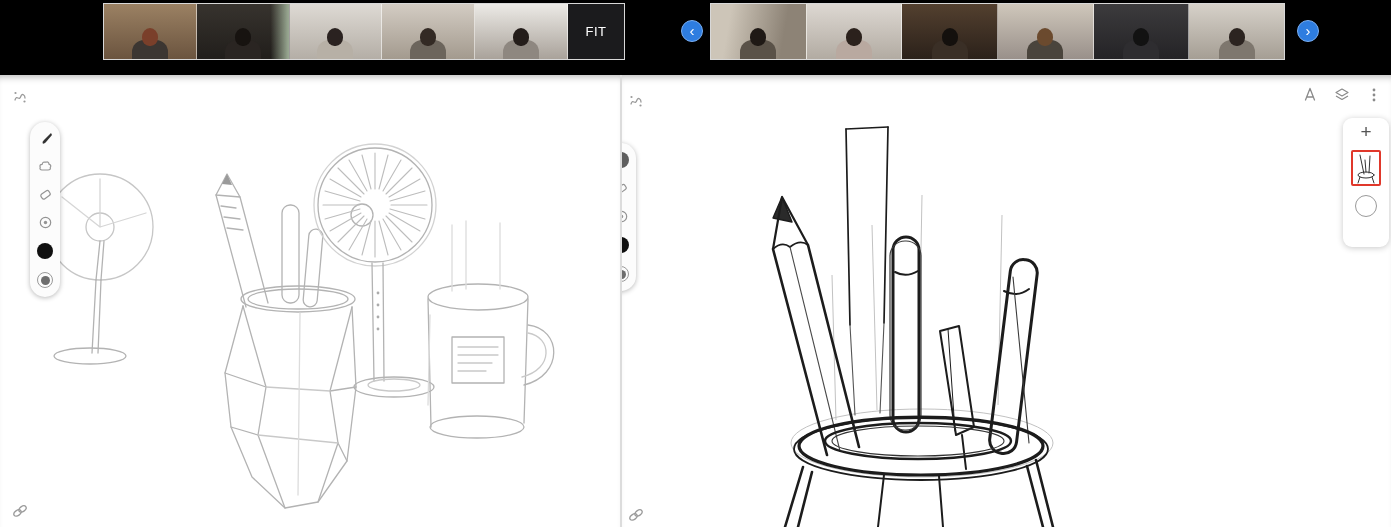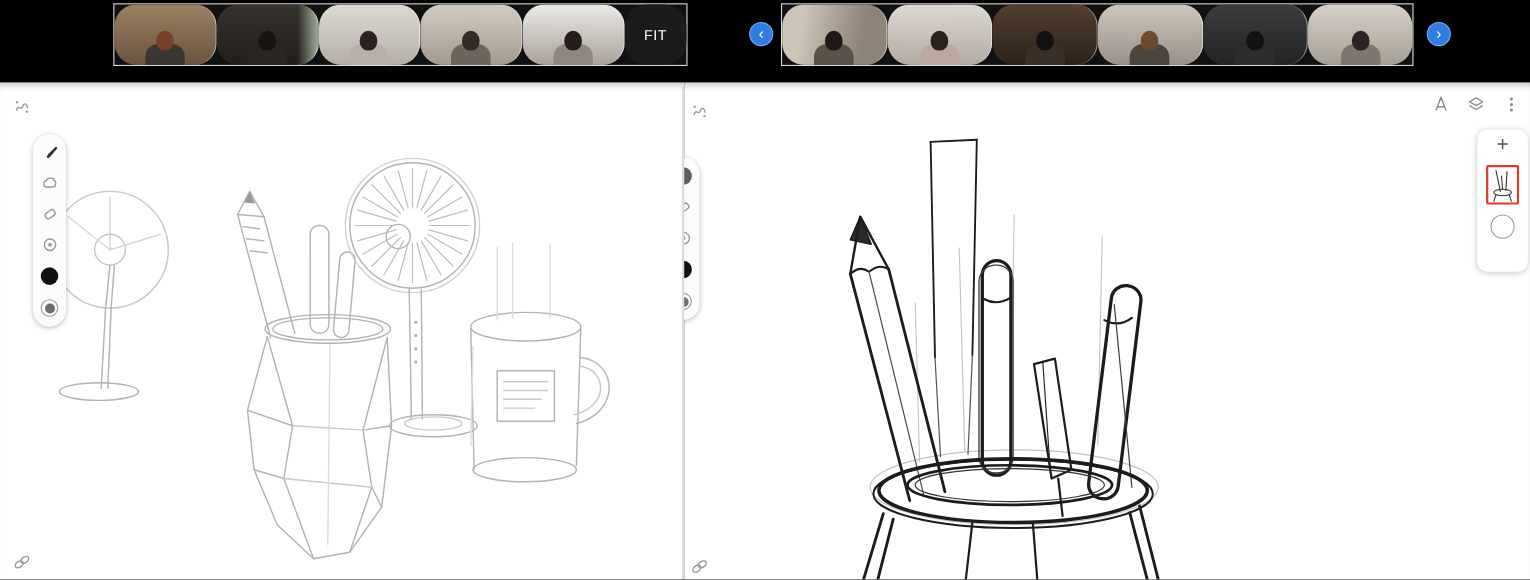--- a/index.html
+++ b/index.html
@@ -13,21 +13,21 @@
 
   
   .topbar { position:absolute; top:0; left:0; width:1391px; height:75px; background:#000; }
   .strip {
     position:absolute; top:3px; height:57px;
     display:flex; background:#111;
     border:1px solid #d8d8d8;
   }
   .strip-left  { left:103px; width:522px; }
   .strip-right { left:710px; width:575px; }
-  .tile { position:relative; flex:1; overflow:hidden; border-right:1px solid rgba(255,255,255,.55);border-radius:20px; }
+  .tile { position:relative; flex:1; overflow:hidden; border-right:1px solid rgba(255,255,255,.55); }
   .tile:last-child { border-right:none; }
   .person { position:absolute; bottom:0; left:50%; transform:translateX(-50%);
             width:36px; height:19px; background:var(--shirt,#333);
             border-radius:12px 12px 0 0; }
   .person::before { content:""; position:absolute; bottom:13px; left:50%; transform:translateX(-50%);
             width:16px; height:18px; background:var(--hair,#1c1c1c);
             border-radius:50% 50% 46% 46%; }
   .fit-tile { width:56px; flex:0 0 56px; display:flex; align-items:center; justify-content:center;
               color:#fff; font-size:13px; letter-spacing:.5px; overflow:hidden; white-space:nowrap; }
   .nav-btn {

